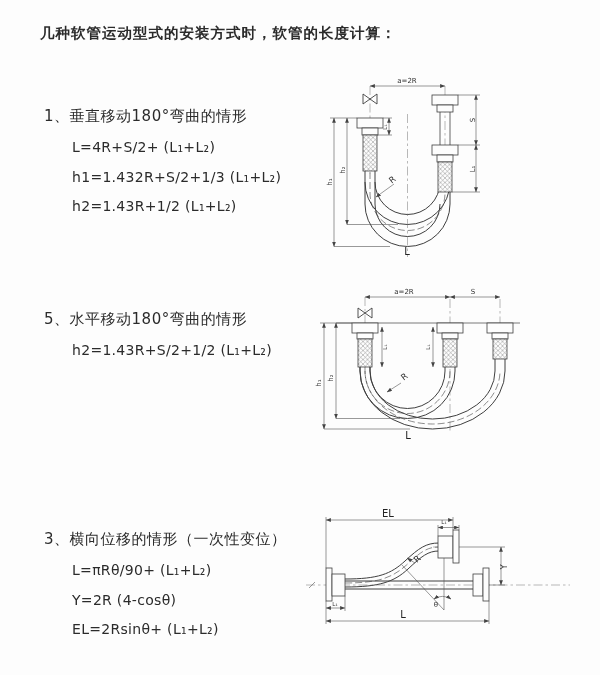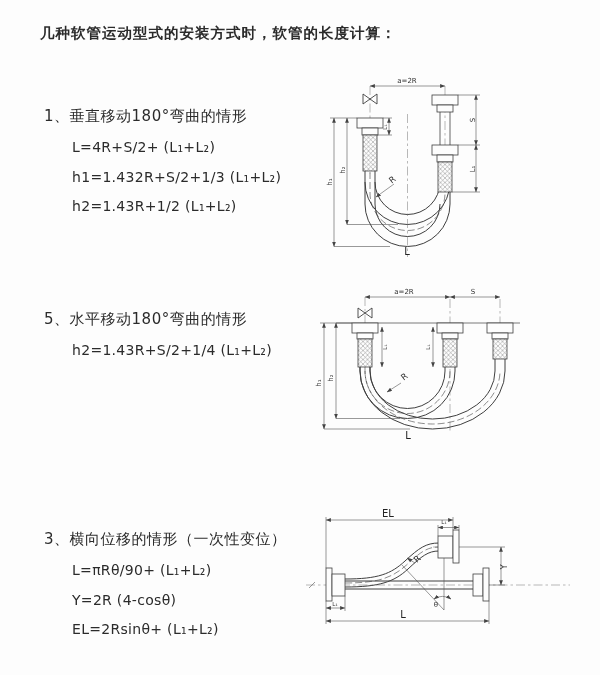--- a/index.html
+++ b/index.html
@@ -102,21 +102,21 @@
   <text class="dim-sm" transform="translate(77,57) rotate(-90)" text-anchor="middle">L₁</text>
   <text class="dim" transform="translate(21.5,112) rotate(-90)" text-anchor="middle">h₁</text>
   <text class="dim" transform="translate(34.5,100) rotate(-90)" text-anchor="middle">h₂</text>
   <text class="dim-md" transform="translate(84,112) rotate(-38)" text-anchor="middle">R</text>
   <text class="dim-lg" x="97" y="185" text-anchor="middle">L</text>
 </svg>
 
 <div class="sec sec2">
   <div class="heading">5、水平移动180°弯曲的情形</div>
   <div class="formulas">
-    <div class="formula">h2=1.43R+S/2+1/4 (L₁+L₂)</div>
+    <div class="formula">h2=1.43R+S/2+1/2 (L₁+L₂)</div>
   </div>
 </div>
 
 <svg class="diag d2" width="300" height="175" viewBox="0 0 300 175">
   <defs>
     <pattern id="br2" width="4.5" height="4.5" patternUnits="userSpaceOnUse">
       <rect width="4.5" height="4.5" fill="#fdfdfd"></rect>
       <path d="M0,0L4.5,4.5M4.5,0L0,4.5" stroke="#8a8a8a" stroke-width="0.5"></path>
     </pattern>
     <marker id="ar2" viewBox="0 0 8 6" refX="7.6" refY="3" markerWidth="8.5" markerHeight="6.5" orient="auto-start-reverse">

